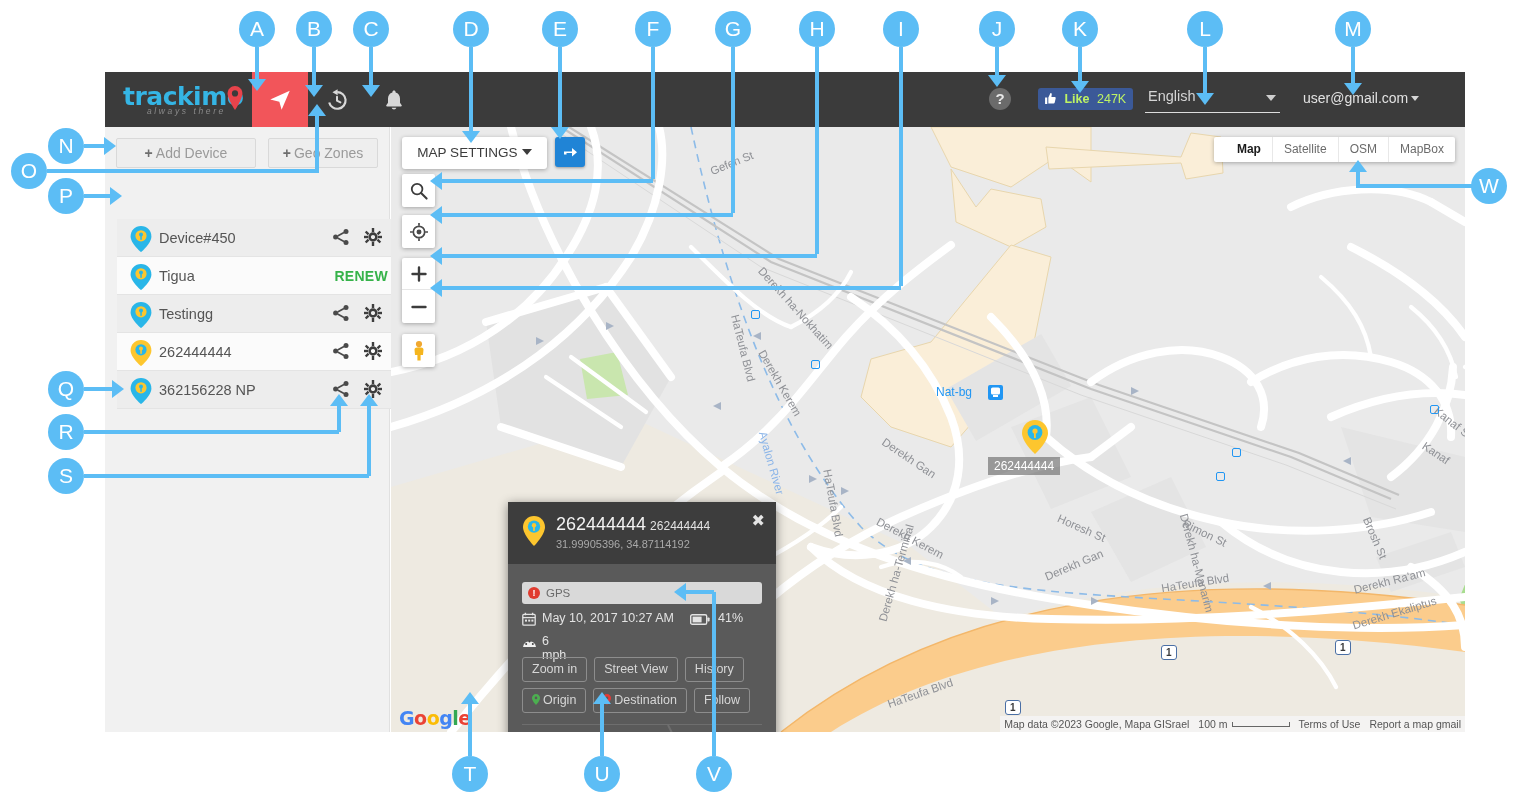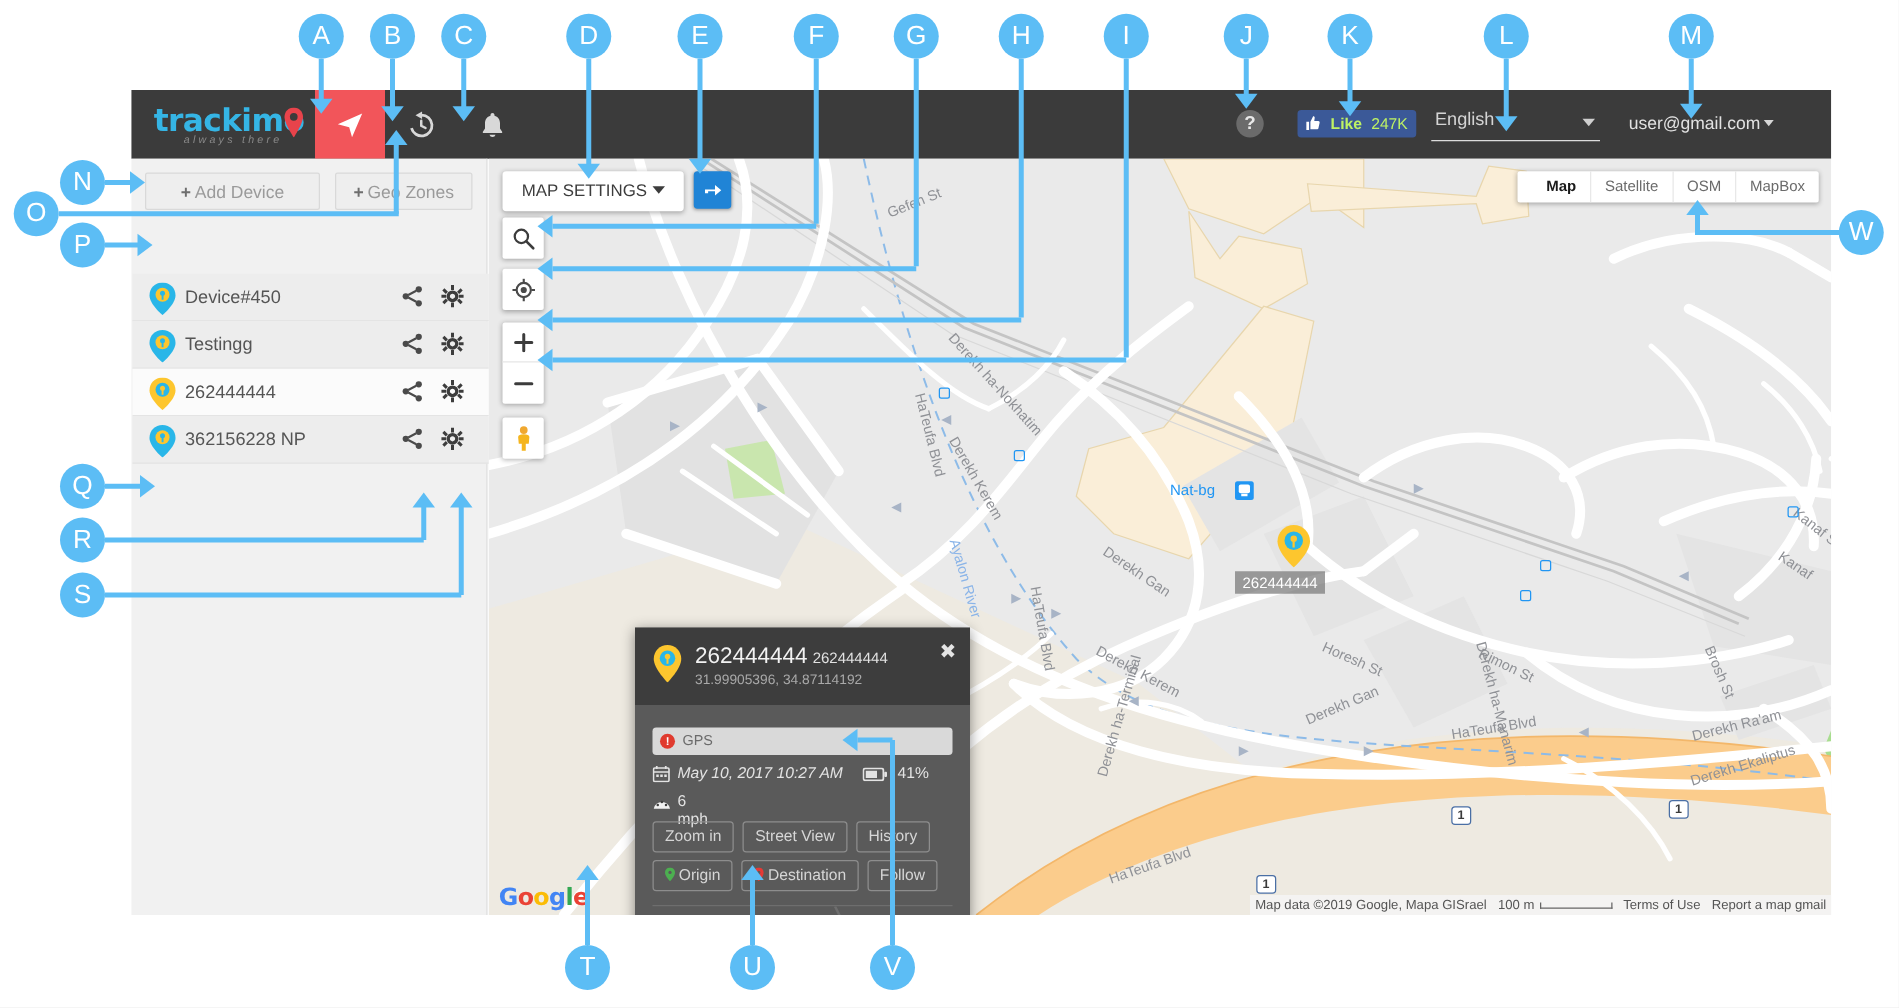--- a/index.html
+++ b/index.html
@@ -67,21 +67,21 @@
   .side-btn .plus { font-weight:bold; color:#6e6e6e; margin-right:3px; }
   #btn-add-device { left:11px; width:140px; }
   #btn-geo-zones { left:163px; width:110px; }
 
   .search-wrap { position:absolute; left:0; top:52px; width:285px; height:38px; }
   .search-input { position:absolute; left:18px; top:6px; width:245px; height:26px; border:0;
     border-bottom:1px solid #dcdcdc; background:transparent; font-size:14px; color:#8b8b8b;
     font-family:"Liberation Sans", sans-serif; outline:none; }
   .search-input::placeholder { color:#9b9b9b; }
 
-  .dev-list { position:absolute; left:1px; top:92px; width:285px; }
+  .dev-list { position:absolute; left:12px; top:92px; width:285px; }
   .dev-row { position:relative; height:38px; border-bottom:1px solid #e4e4e4; cursor:pointer; }
   .dev-row.odd { background:#ededed; }
   .dev-row.even { background:#fbfbfb; }
   .dev-pin { position:absolute; left:13px; top:7px; width:22px; height:26px; }
   .dev-name { position:absolute; left:42px; top:11px; font-size:14.5px; color:#555; }
   .dev-renew { position:absolute; right:14px; top:11px; font-size:14px; color:#36b34a; font-weight:bold; letter-spacing:0.3px; }
   .dev-share { position:absolute; right:50px; top:9px; width:20px; height:20px; cursor:pointer; }
   .dev-gear  { position:absolute; right:18px; top:9px; width:20px; height:20px; cursor:pointer; }
 
   
@@ -146,21 +146,21 @@
   .iw-close { position:absolute; right:11px; top:9px; font-size:16px; color:#e5e5e5; cursor:pointer;
     font-family:"DejaVu Sans", sans-serif; }
 
   .iw-gps { position:absolute; left:14px; top:80px; width:240px; height:22px; background:#d9d9d9;
     border-radius:3px; font-size:11.5px; color:#6b6b6b; line-height:22px; padding-left:24px; }
   .iw-gps .gps-warn { position:absolute; left:6px; top:5px; width:12px; height:12px; border-radius:50%;
     background:#e03b2f; color:#fff; font-size:9px; line-height:12px; text-align:center; font-weight:bold; }
 
   .iw-meta { position:absolute; left:14px; top:108px; width:240px; height:20px; font-size:12.5px; color:#e3e3e3; }
   .iw-meta .cal { position:absolute; left:0; top:2px; }
-  .iw-meta .dt  { position:absolute; left:20px; top:1px;font-style:italic; }
+  .iw-meta .dt  { position:absolute; left:20px; top:1px; }
   .iw-meta .bat { position:absolute; left:168px; top:4px; }
   .iw-meta .pct { position:absolute; left:196px; top:1px; }
 
   .iw-speed { position:absolute; left:14px; top:132px; font-size:12.5px; color:#e3e3e3; }
   .iw-speed .sp-ico { position:absolute; left:0; top:2px; }
   .iw-speed .sp-val { position:absolute; left:20px; top:0; }
 
   .iw-btnrow { position:absolute; left:14px; display:flex; gap:7px; }
   .iw-btnrow.r1 { top:155px; }
   .iw-btnrow.r2 { top:186px; }
@@ -260,20 +260,30 @@
                 <rect x="7.8" y="0" width="2.4" height="4"></rect>
                 <rect x="7.8" y="14" width="2.4" height="4"></rect>
                 <rect x="0" y="7.8" width="4" height="2.4"></rect>
                 <rect x="14" y="7.8" width="4" height="2.4"></rect>
                 <rect x="1.9" y="2.9" width="2.4" height="4" transform="rotate(-45 3.1 4.9)"></rect>
                 <rect x="13.7" y="2.9" width="2.4" height="4" transform="rotate(45 14.9 4.9)"></rect>
                 <rect x="1.9" y="11.1" width="2.4" height="4" transform="rotate(45 3.1 13.1)"></rect>
                 <rect x="13.7" y="11.1" width="2.4" height="4" transform="rotate(-45 14.9 13.1)"></rect>
               </g>
             </svg></span>
+        </div>
+        <div class="dev-row even">
+          <span class="dev-pin"><svg viewBox="0 0 22 26">
+              <path d="M11 0C5 0 0.6 4.4 0.6 10.4C0.6 17.4 11 26 11 26S21.4 17.4 21.4 10.4C21.4 4.4 17 0 11 0z" fill="#29b6e8"></path>
+              <circle cx="11" cy="9.8" r="5.6" fill="#fdc62e"></circle>
+              <circle cx="11" cy="8.6" r="2" fill="#29b6e8"></circle>
+              <rect x="10.3" y="9.2" width="1.5" height="4.6" fill="#29b6e8"></rect>
+            </svg></span>
+          <span class="dev-name">Tigua</span>
+          <span class="dev-renew">RENEW</span>
         </div>
         <div class="dev-row odd">
           <span class="dev-pin"><svg viewBox="0 0 22 26">
               <path d="M11 0C5 0 0.6 4.4 0.6 10.4C0.6 17.4 11 26 11 26S21.4 17.4 21.4 10.4C21.4 4.4 17 0 11 0z" fill="#29b6e8"></path>
               <circle cx="11" cy="9.8" r="5.6" fill="#fdc62e"></circle>
               <circle cx="11" cy="8.6" r="2" fill="#29b6e8"></circle>
               <rect x="10.3" y="9.2" width="1.5" height="4.6" fill="#29b6e8"></rect>
             </svg></span>
           <span class="dev-name">Testingg</span>
           <span class="dev-share"><svg width="18" height="18" viewBox="0 0 18 18">
@@ -542,21 +552,21 @@
     <div class="maptypes" id="maptypes">
         <div class="mt sel">Map</div>
         <div class="mt">Satellite</div>
         <div class="mt">OSM</div>
         <div class="mt">MapBox</div>
       </div>
 
     <div class="google-wm"><span style="color:#4285f4">G</span><span style="color:#ea4335">o</span><span style="color:#fbbc05">o</span><span style="color:#4285f4">g</span><span style="color:#34a853">l</span><span style="color:#ea4335">e</span></div>
 
     <div class="attrib">
-      <span>Map data ©2019 Google, Mapa GISrael</span>
+      <span>Map data ©2023 Google, Mapa GISrael</span>
       <span class="scale">
         <span>100 m</span>
         <span class="scalebar"></span>
       </span>
       <a>Terms of Use</a>
       <a>Report a map gmail</a>
     </div>
 
     <div class="infowin">
       <div class="iw-mapmini">

